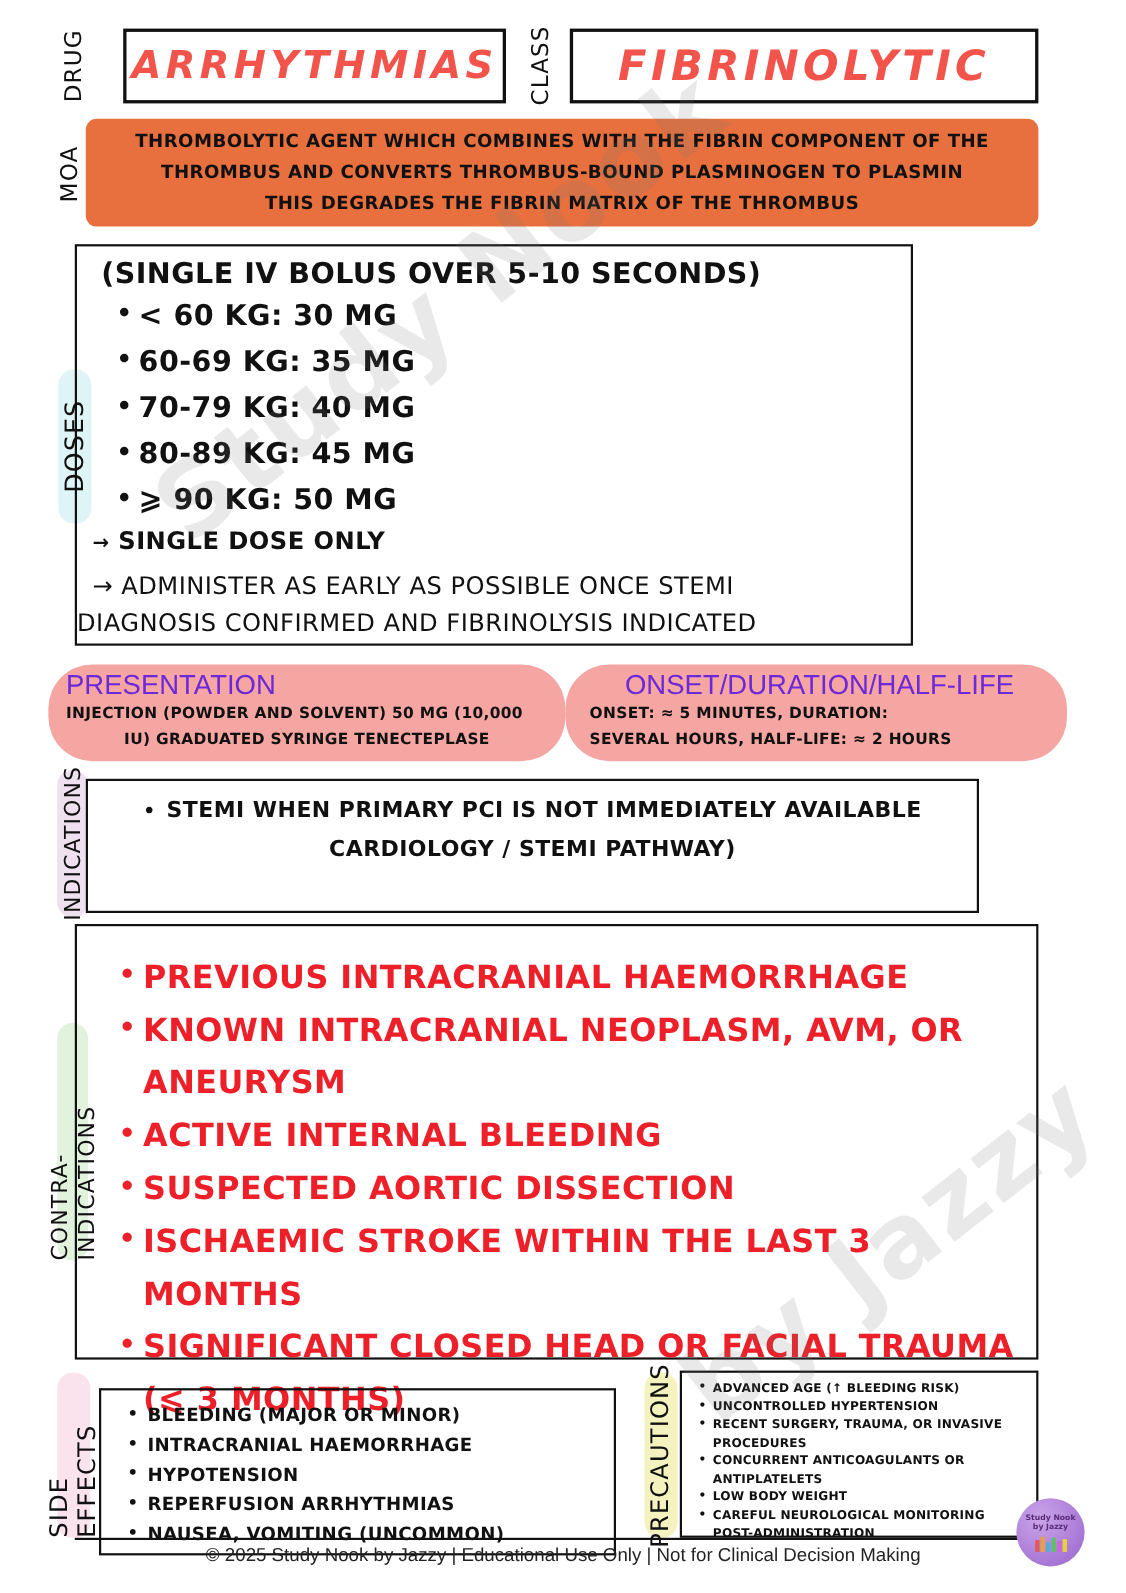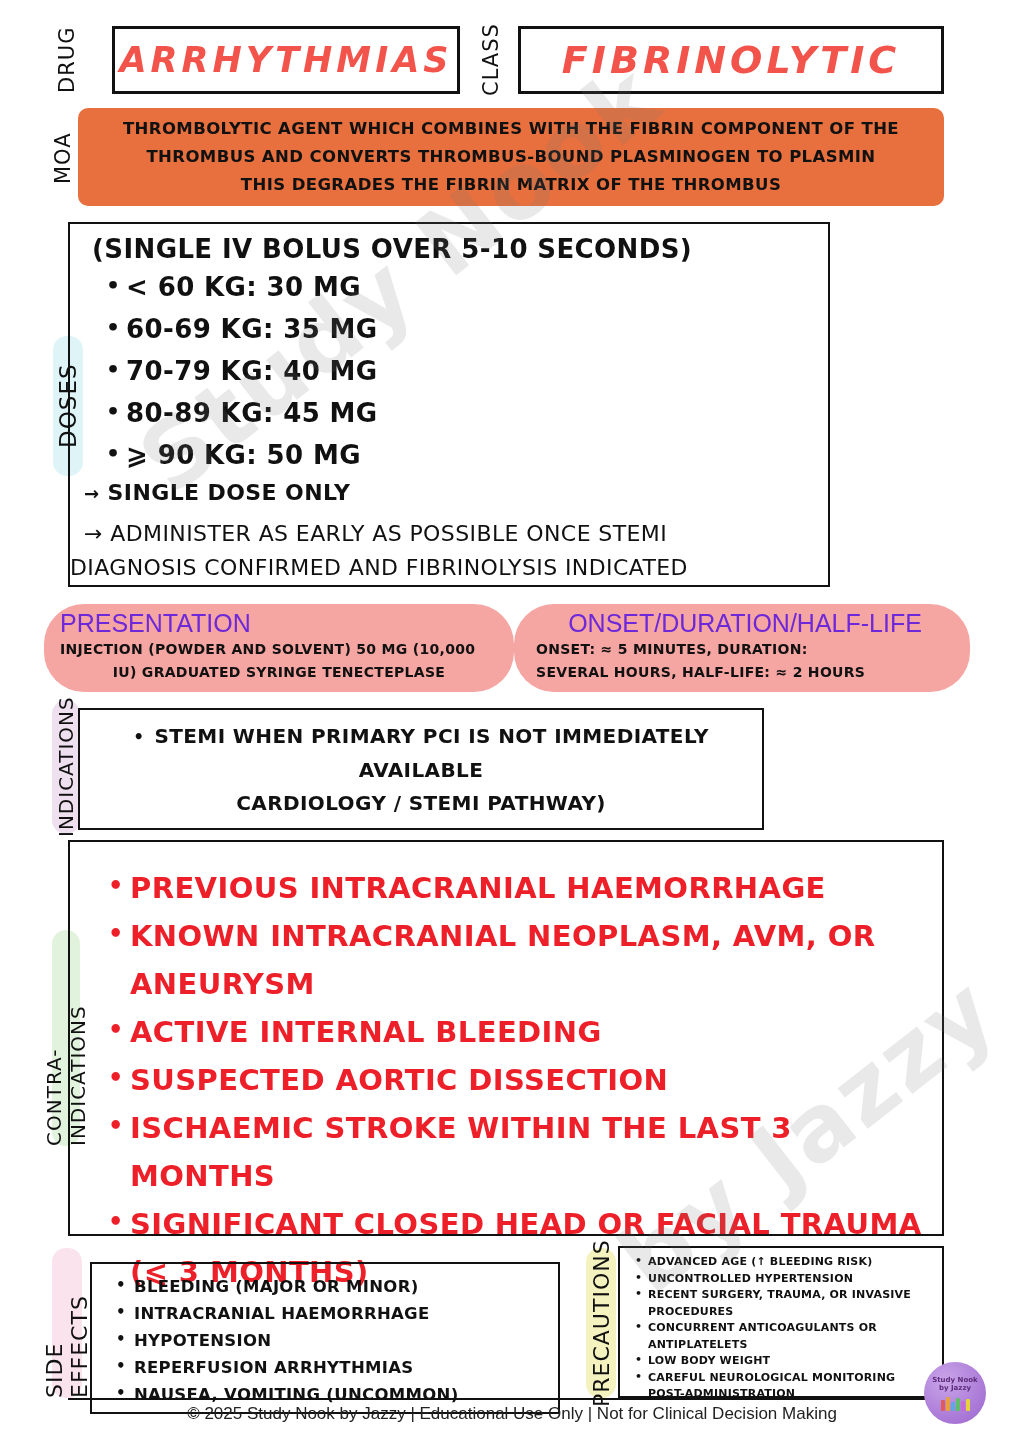--- a/index.html
+++ b/index.html
@@ -193,21 +193,21 @@
     text-transform: uppercase;
     color: #111;
     line-height: 23px;
     letter-spacing: 0.3px;
   }
 
   
   #indications-box {
     position: absolute;
     left: 78px; top: 708px;
-    width: 686px; height: 122px;
+    width: 812px; height: 122px;
     border: 2px solid #111;
     box-sizing: border-box;
     z-index: 4;
     padding: 10px 18px;
     text-align: center;
   }
   #indications-box .row {
     font-size: 20px;
     font-weight: 700;
     color: #111;

